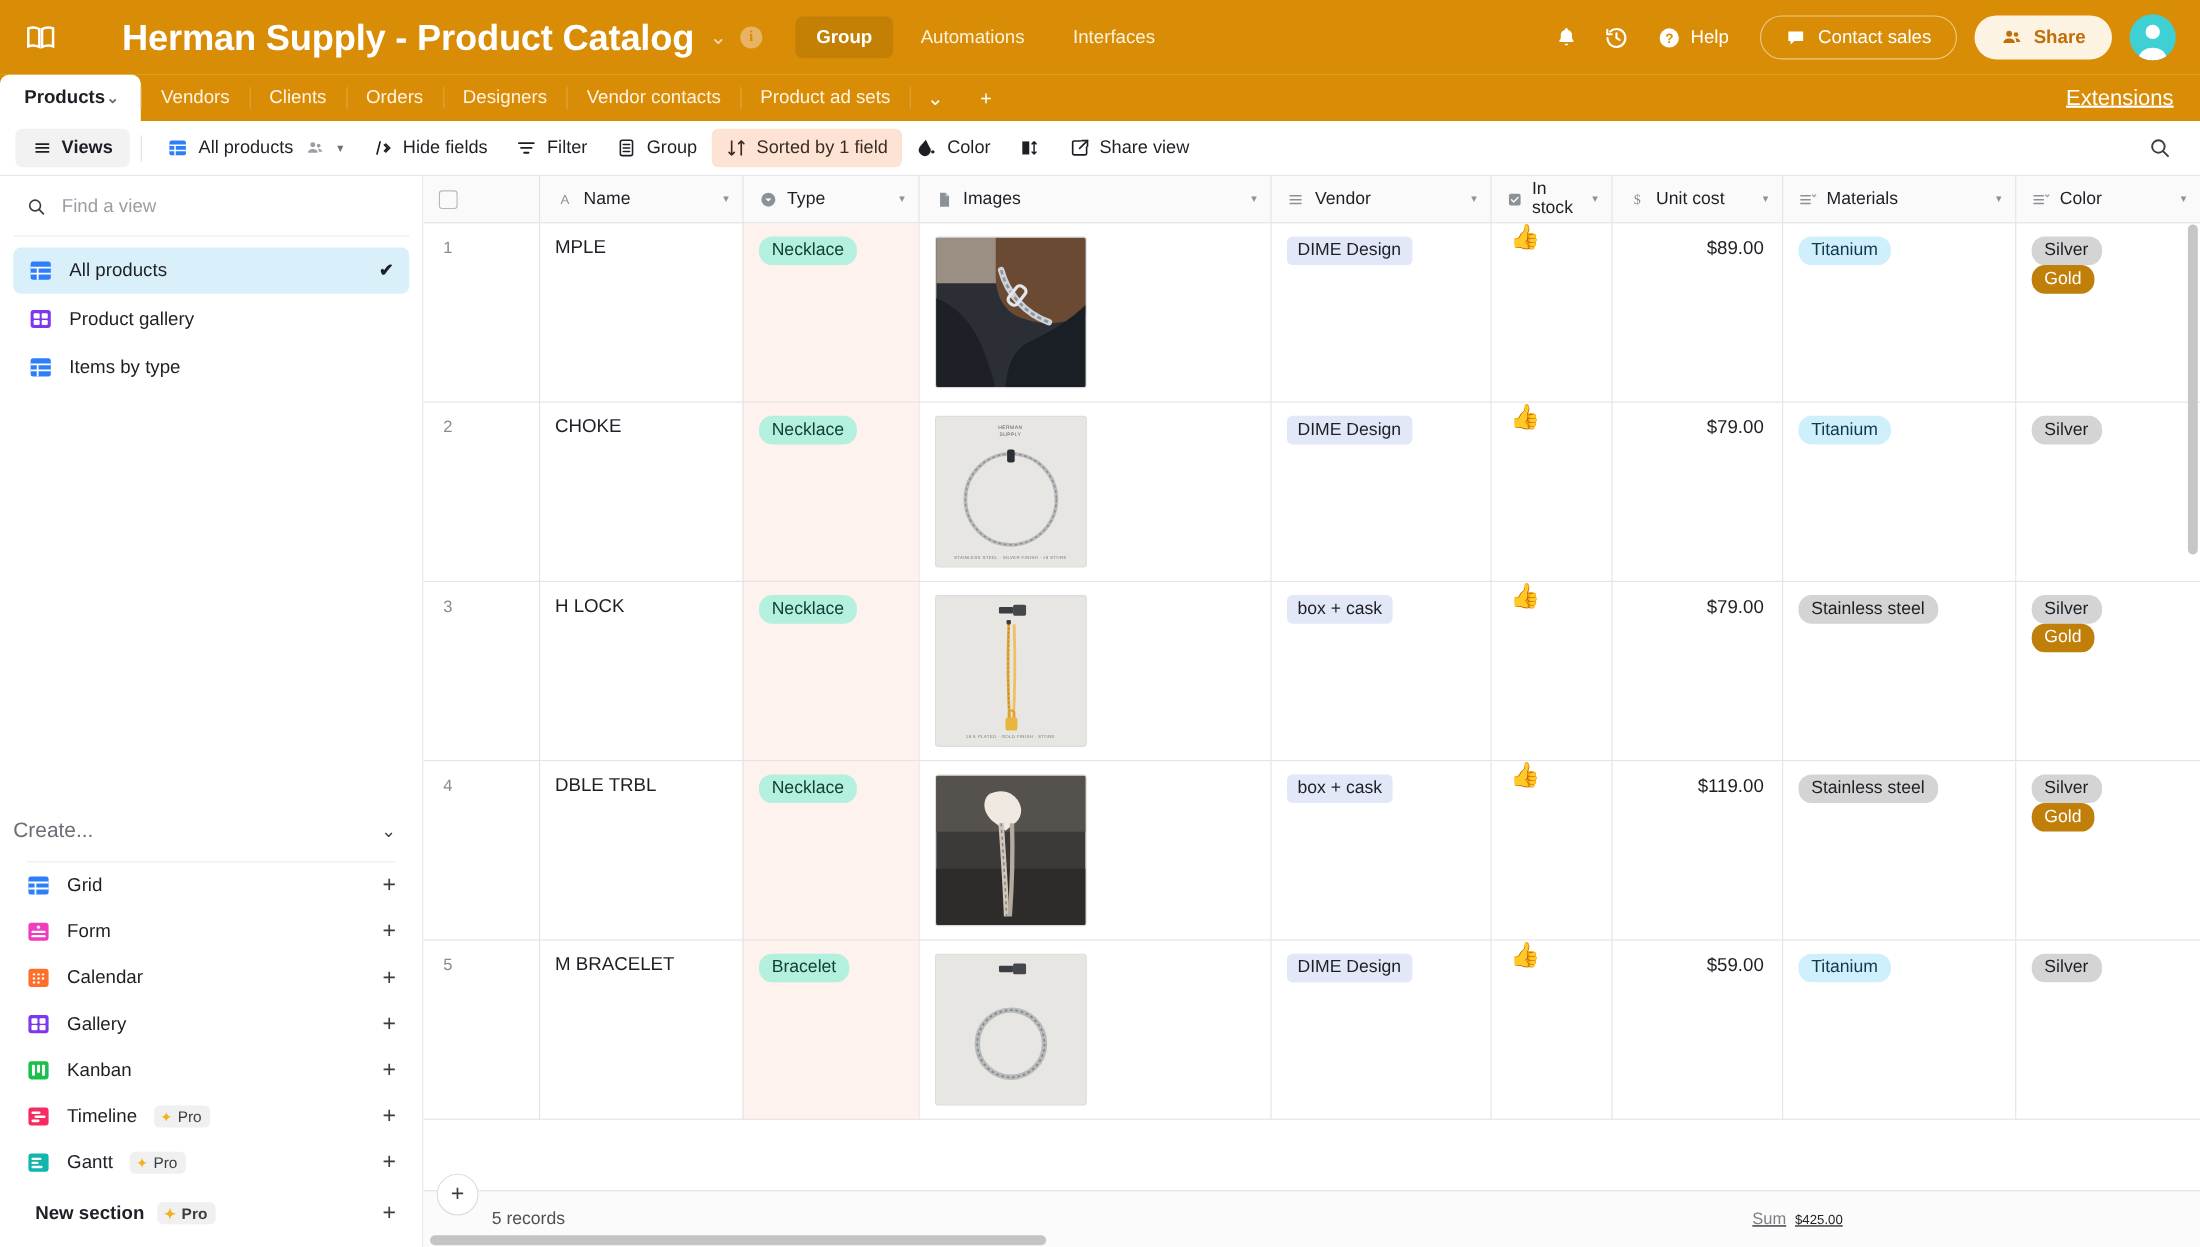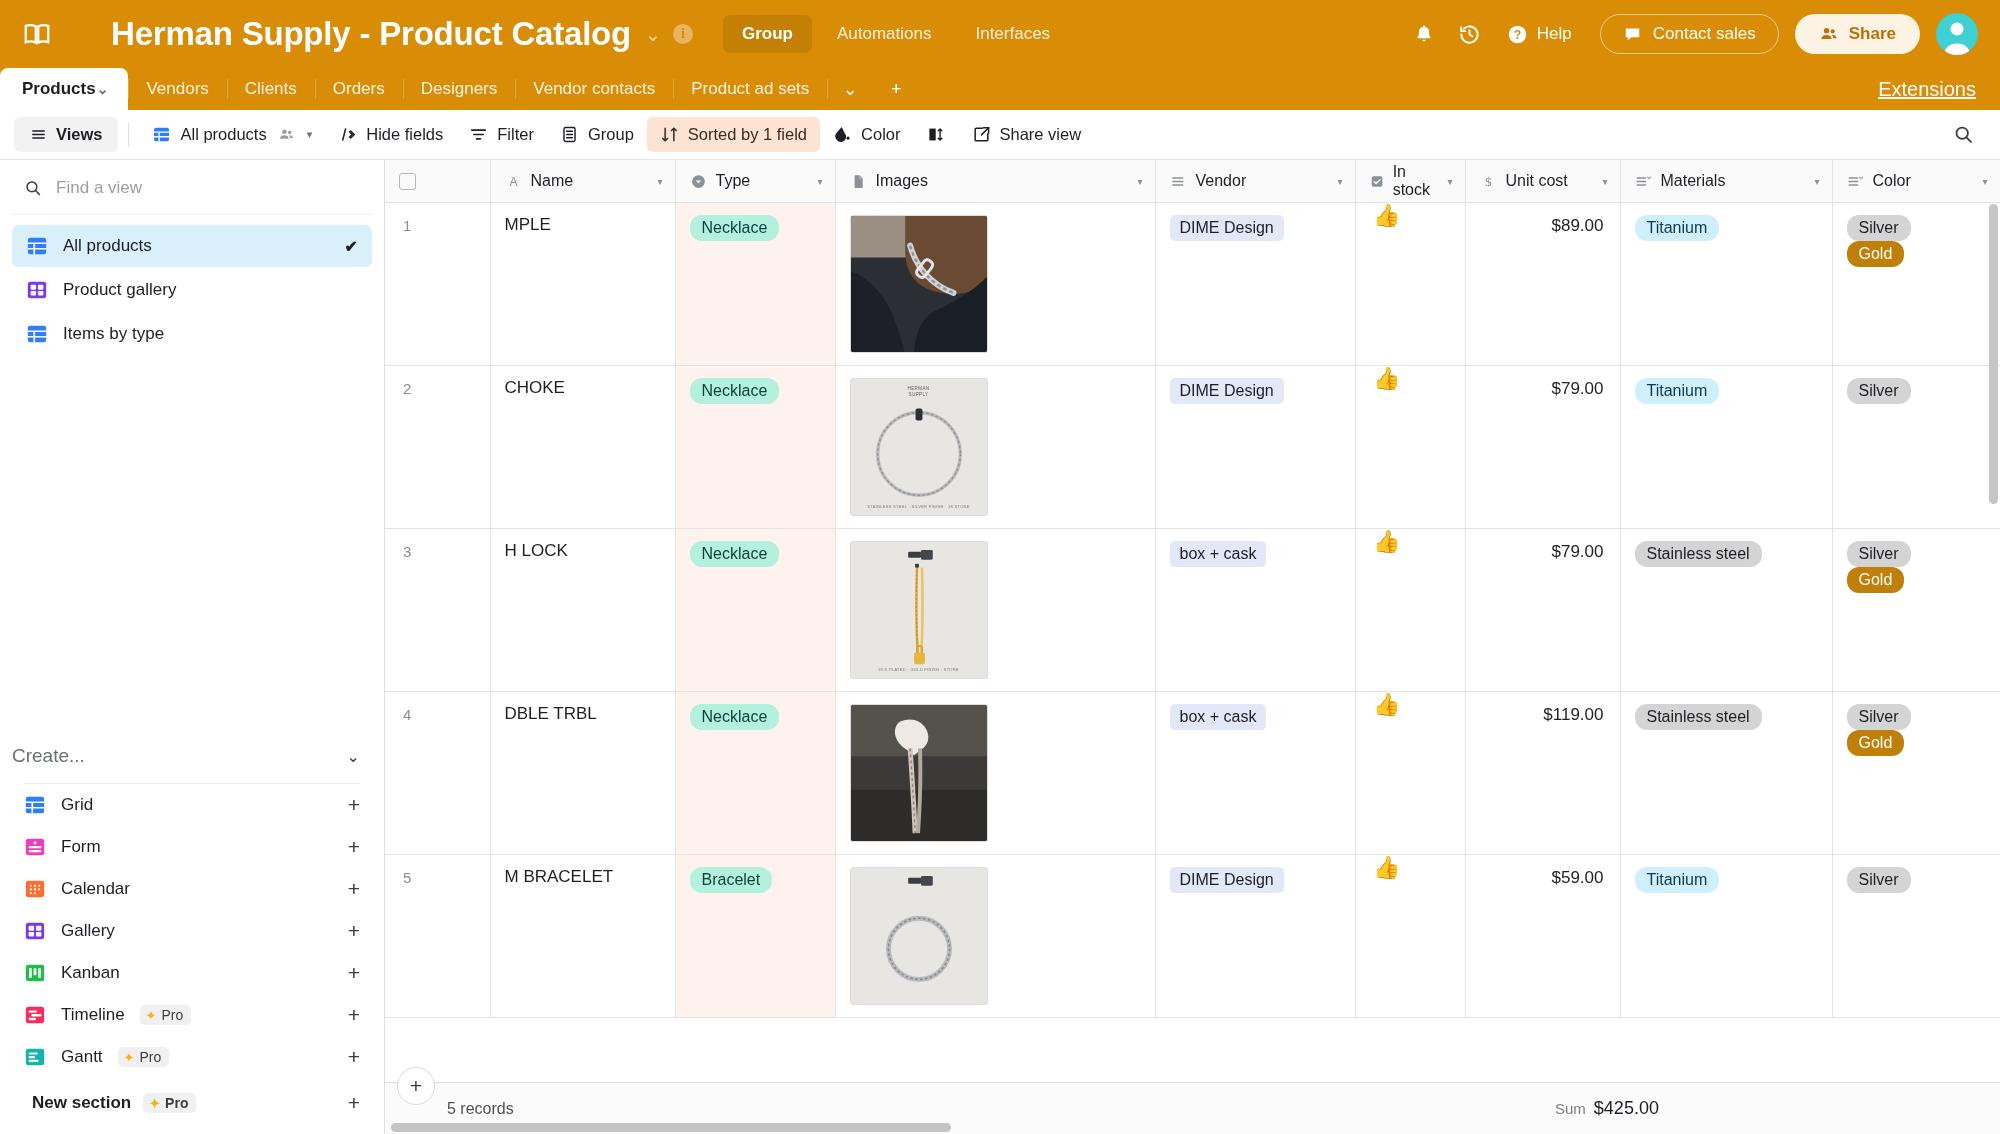--- a/index.html
+++ b/index.html
@@ -235,24 +235,24 @@
   }
   .add-row-btn {
     position: absolute; left: 12px; top: -16px;
     width: 38px; height: 38px; border-radius: 50%;
     background: #ffffff; border: 1px solid #dcdcdc;
     display: flex; align-items: center; justify-content: center;
     font-size: 21px; color: #3b3d42;
   }
   .rec-count { margin-left: 62px; font-size: 16px; color: #4d5056; }
   .sum-box {
-    position: absolute; left: 1170px; display: flex; align-items: baseline; gap: 8px;
+    position: absolute; left: 1208px; display: flex; align-items: baseline; gap: 8px; text-decoration: underline;
   }
   .sum-label { font-size: 15px; color: #7b7f86; }
-  .sum-value { font-size: 18px; color: #1d1f25; text-align: center; }
+  .sum-value { font-size: 12px; color: #1d1f25; text-align: center; }
   .hscroll {
     position: absolute; bottom: 2px; left: 6px; height: 9px;
     width: 560px; background: #c4c4c4; border-radius: 5px;
   }
   .vscroll {
     position: absolute; right: 2px; top: 44px; width: 9px; height: 300px;
     background: #c6c6c6; border-radius: 5px;
   }
 </style>
 </head>

